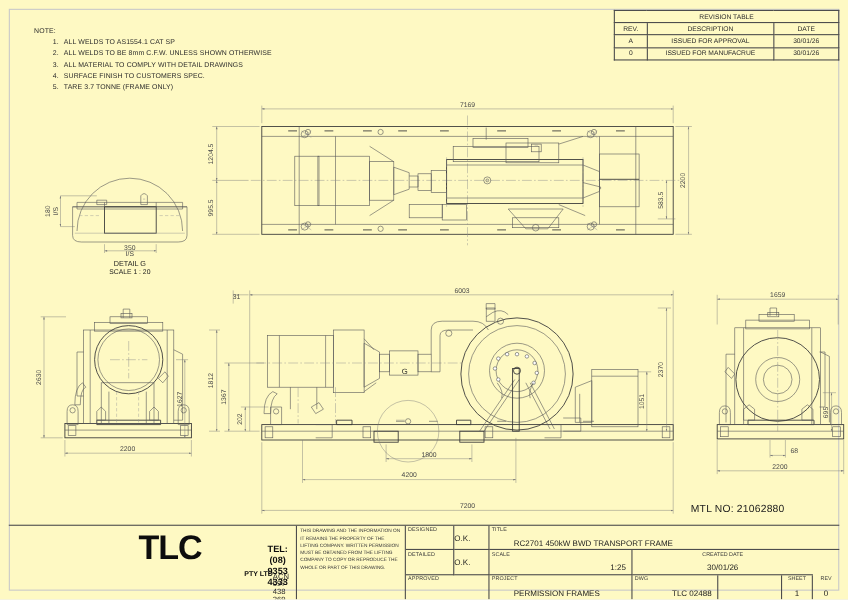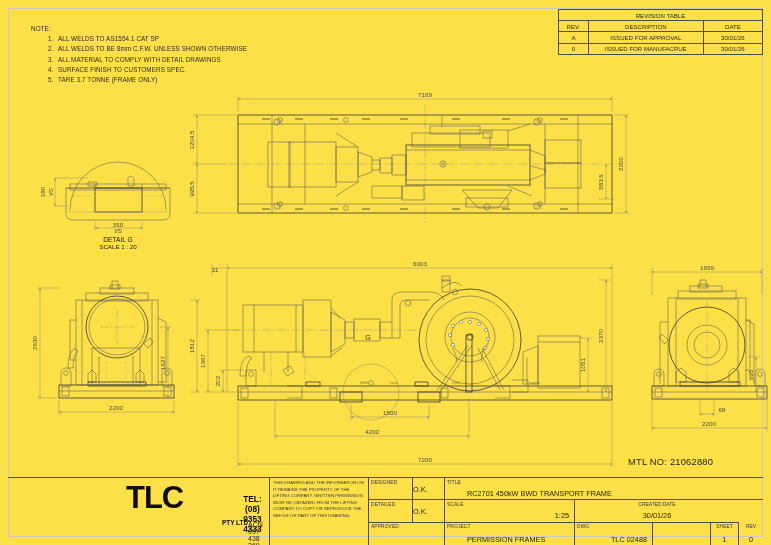--- a/index.html
+++ b/index.html
@@ -1,18 +1,18 @@
 <!DOCTYPE html>
 <html><head>
 <meta charset="utf-8">
 <style>
   html,body{margin:0;padding:0;background:#f0f0f0;}
   body{font-family:"Liberation Sans", sans-serif;}
   #sheet{
-    position:relative;width:771px;height:545px;background:#fde047;
+    position:relative;width:771px;height:545px;background:#fef9c3;
     overflow:hidden;
   }
   .drawing-border{
     position:absolute;left:8px;top:8px;width:755px;height:529px;
     border:1px solid #c9c9c9;box-sizing:border-box;
   }
   svg.cad{position:absolute;left:0;top:0;width:771px;height:545px;overflow:visible;}
   .ln{stroke:#5a5a5a;stroke-width:.55;fill:none;}
   .ln2{stroke:#3a3a3a;stroke-width:.8;fill:none;}
   .lnt{stroke:#8d8d8d;stroke-width:.4;fill:none;}

